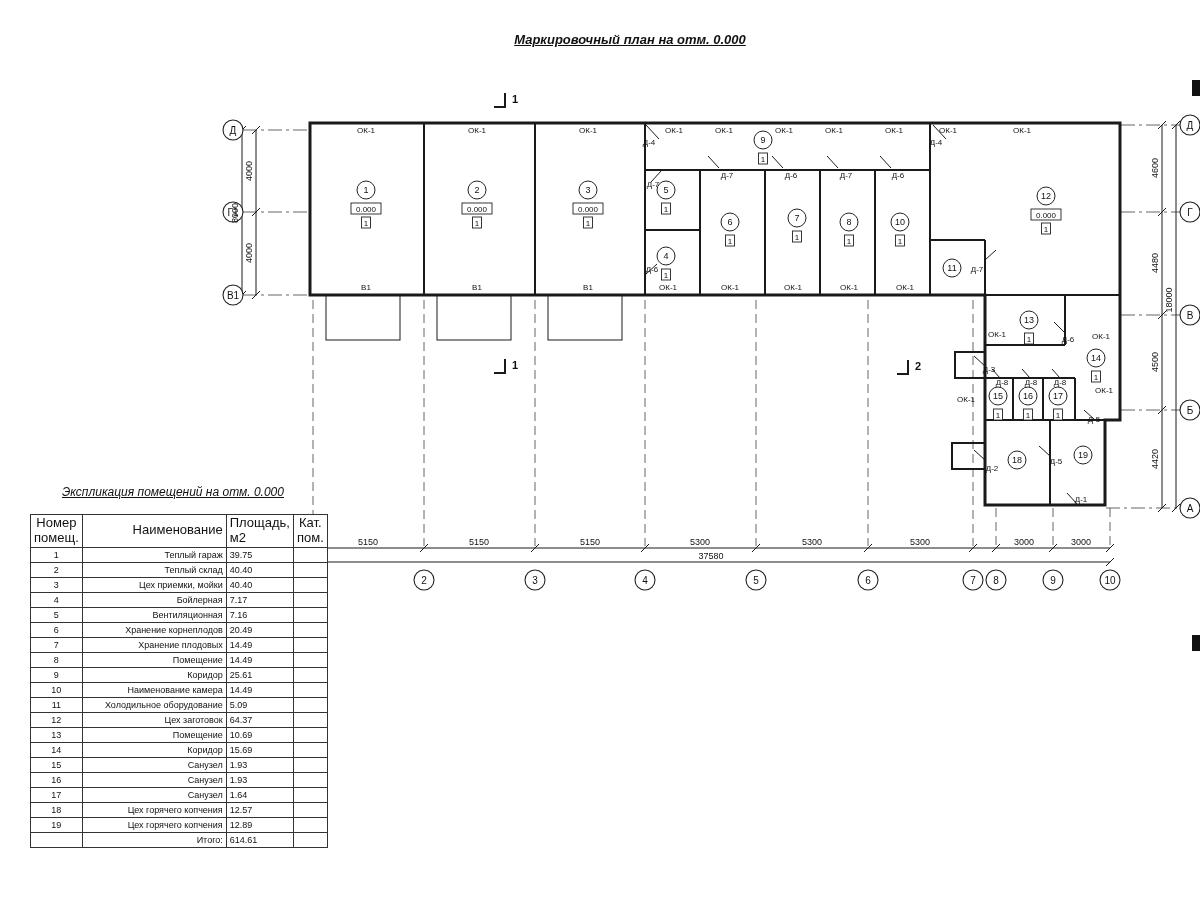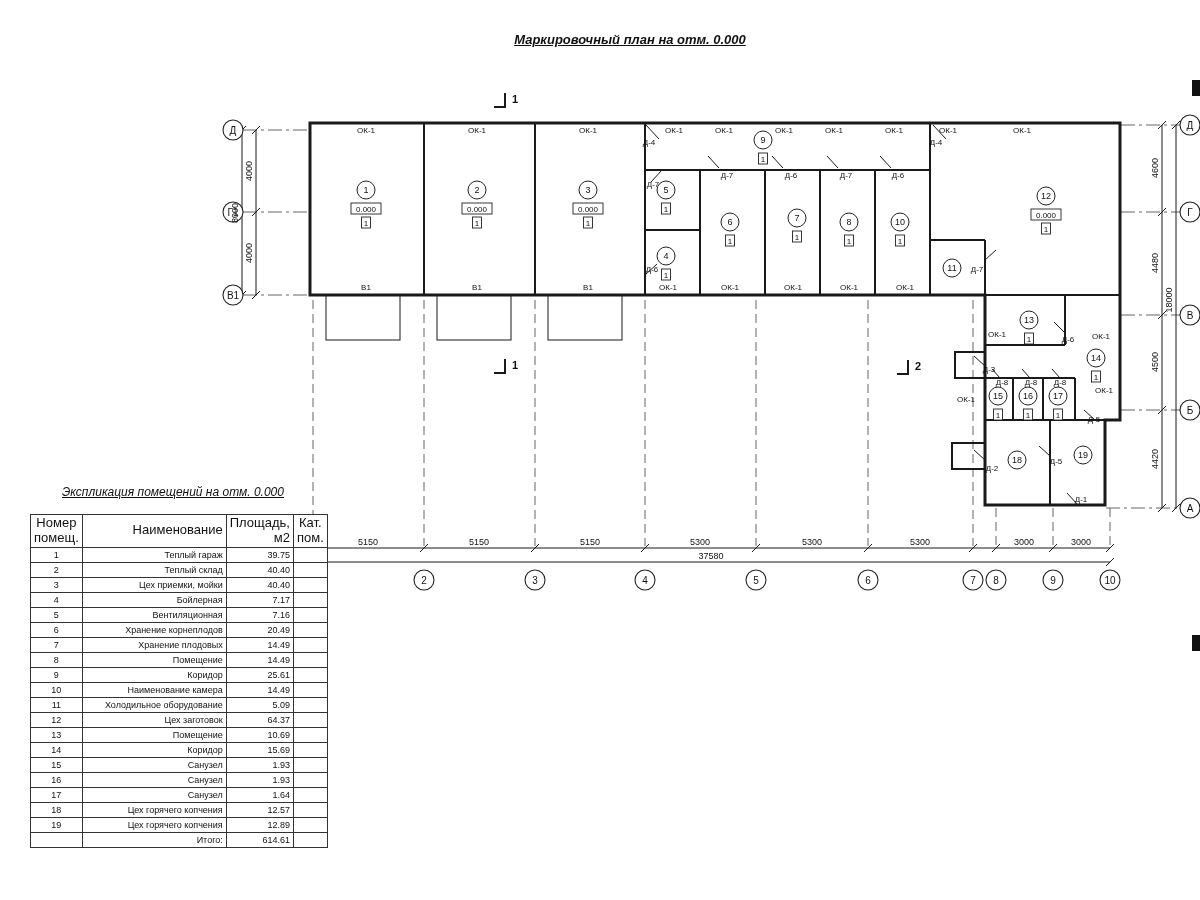--- a/index.html
+++ b/index.html
@@ -11,21 +11,21 @@
   .plan-title { left:60px; top:32px; width:1140px; text-align:center;
     font-size:13px; font-weight:bold; font-style:italic; text-decoration:underline; }
   .expl-title { left:62px; top:485px; font-size:12px; font-weight:normal;
     font-style:italic; text-decoration:underline; }
   table.expl { left:30px; top:514px; position:absolute; z-index:2; border-collapse:collapse; background:#fff; }
   .expl th, .expl td { border:1px solid #333; font-weight:normal; font-size:9px;
     line-height:1.15; padding:1px 3px; height:15px; vertical-align:middle; }
   .expl th { font-size:13px; height:28px; }
   .c-num { width:38px; text-align:center; }
   .c-name { width:144px; text-align:right; }
-  .c-area { width:48px; text-align:right; }
+  .c-area { width:48px; text-align:left; }
   .c-cat { width:30px; text-align:center; }
   .expl td.right { text-align:right; }
   
   .w3 { stroke:#1a1a1a; stroke-width:3; fill:none; }
   .w2 { stroke:#1a1a1a; stroke-width:2; fill:none; }
   .w1 { stroke:#1a1a1a; stroke-width:1; fill:none; }
   .dash { stroke:#555; stroke-width:0.9; fill:none; stroke-dasharray:9,5; }
   .axl { stroke:#555; stroke-width:0.9; fill:none; stroke-dasharray:14,4,3,4; }
   .axc { stroke:#222; stroke-width:1.1; fill:#fff; }
   .rc  { stroke:#222; stroke-width:1; fill:#fff; }

